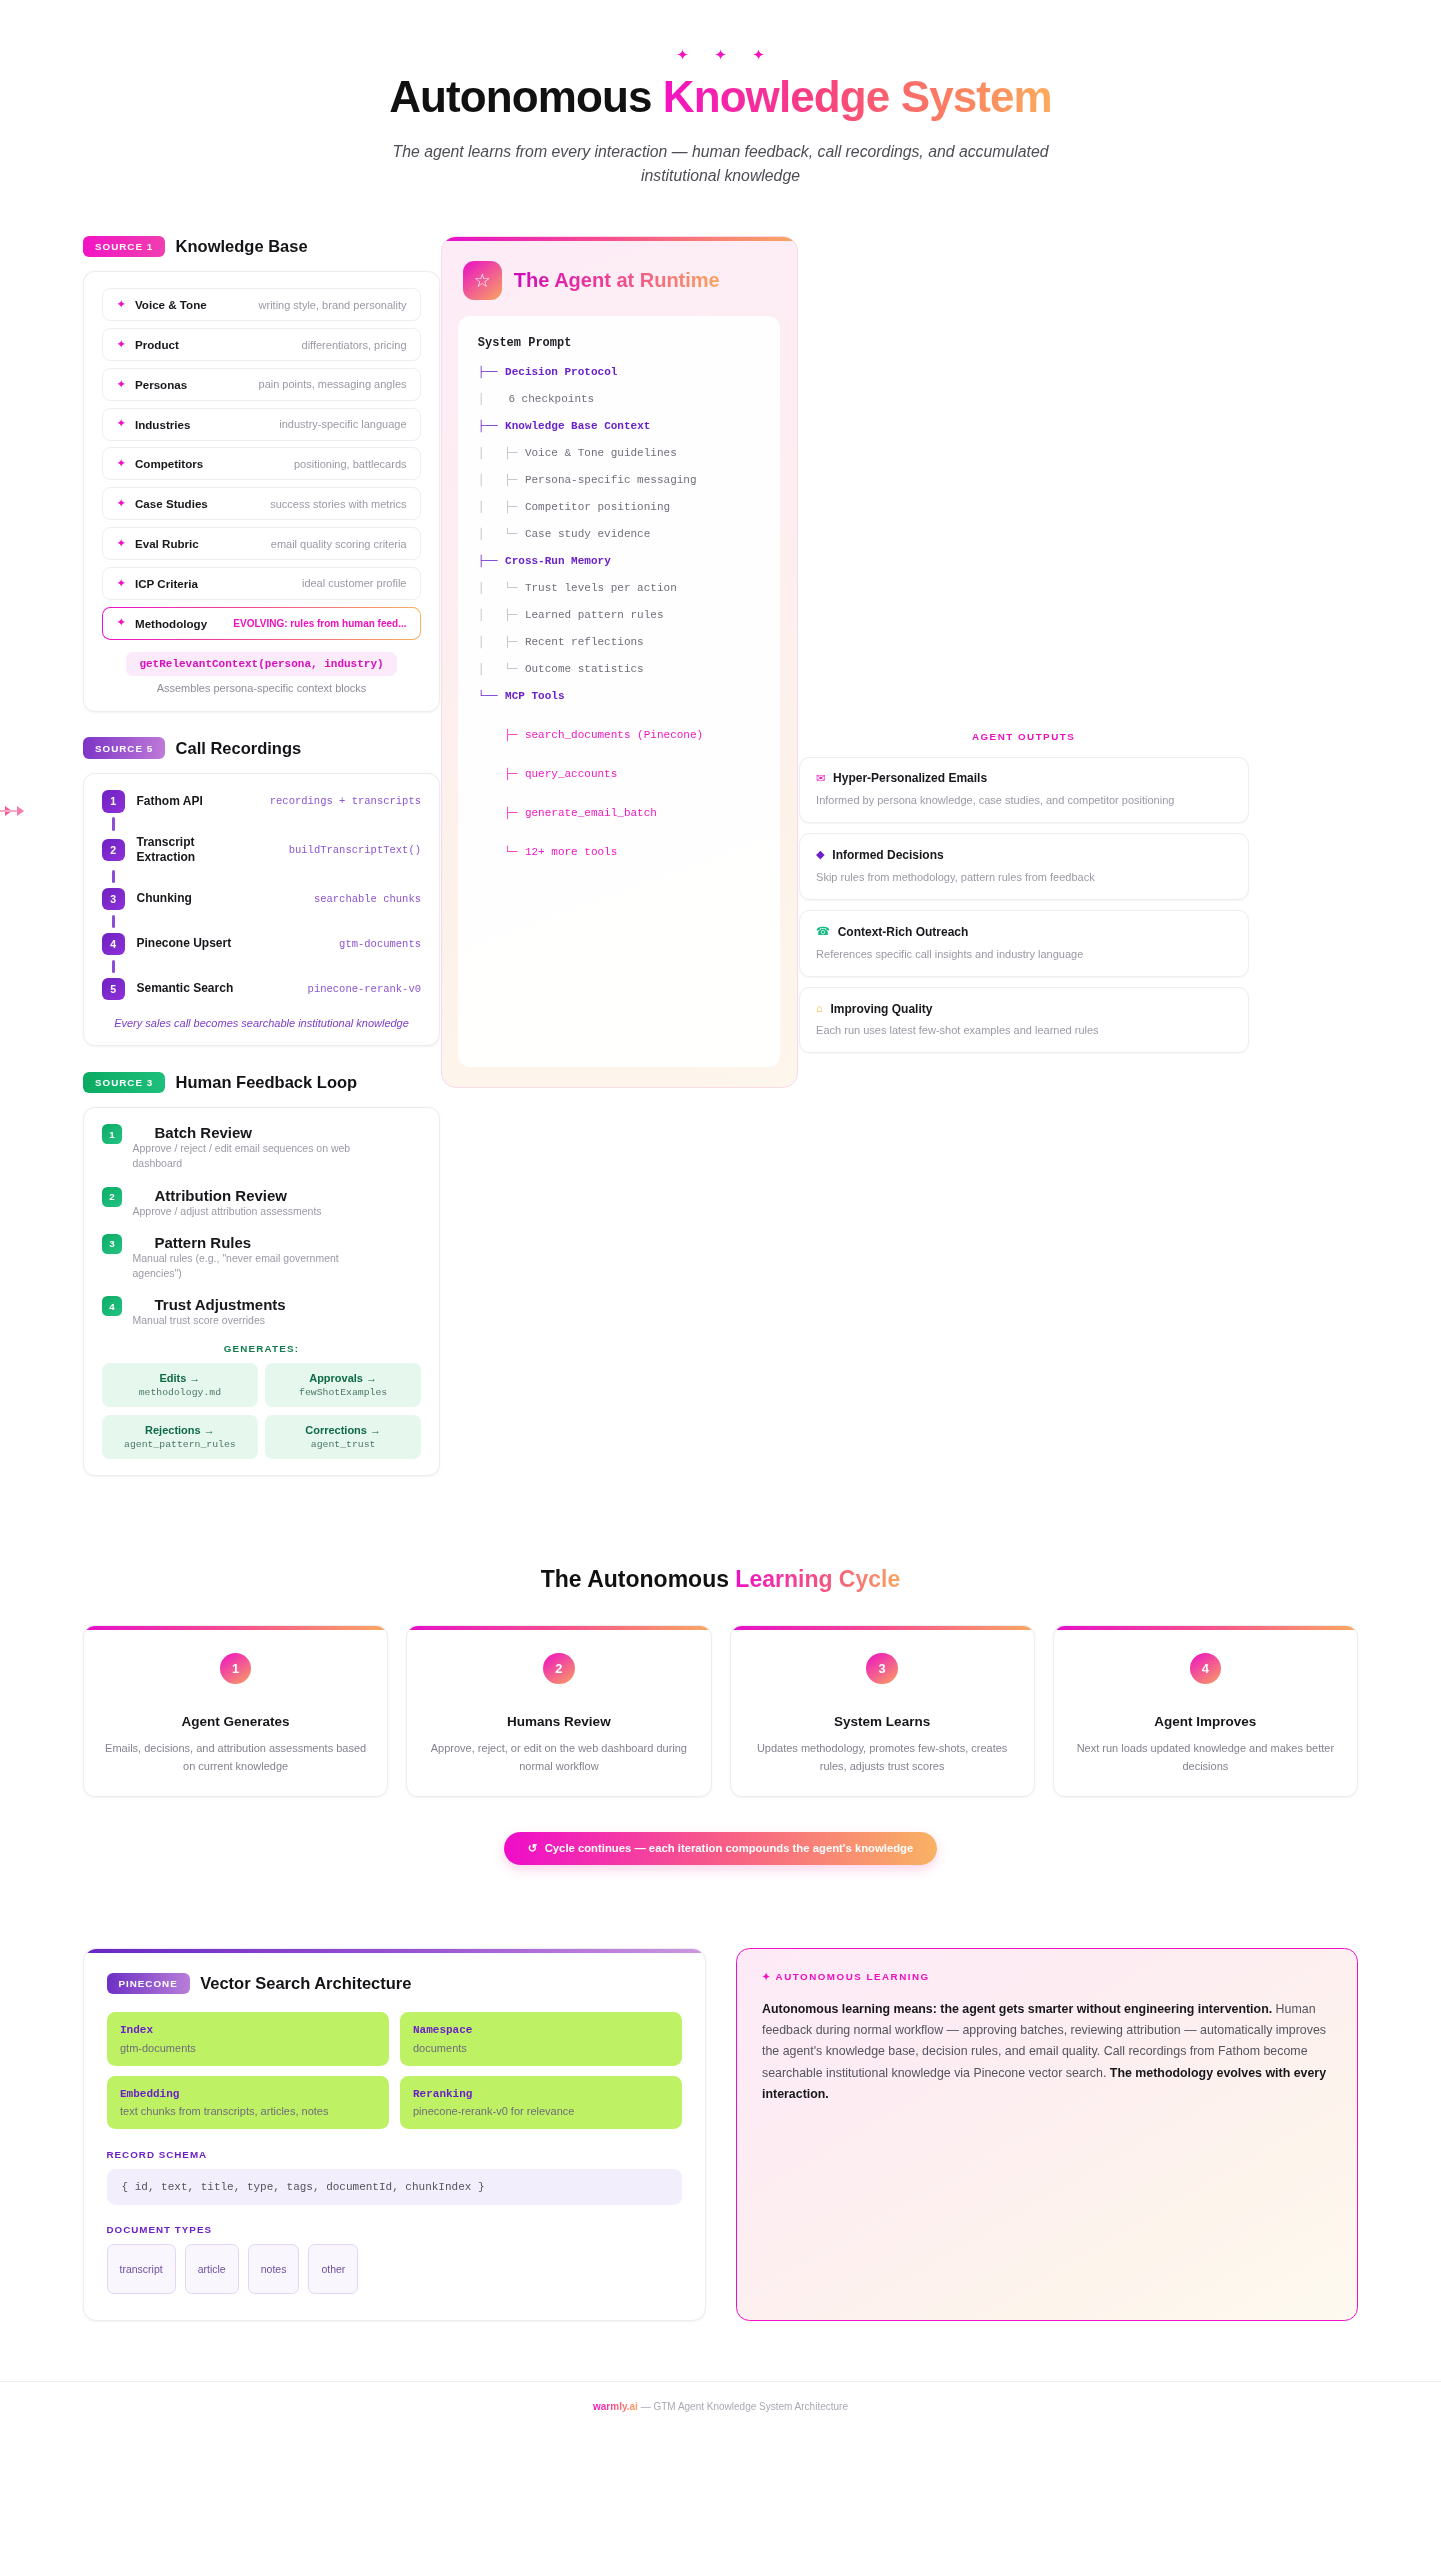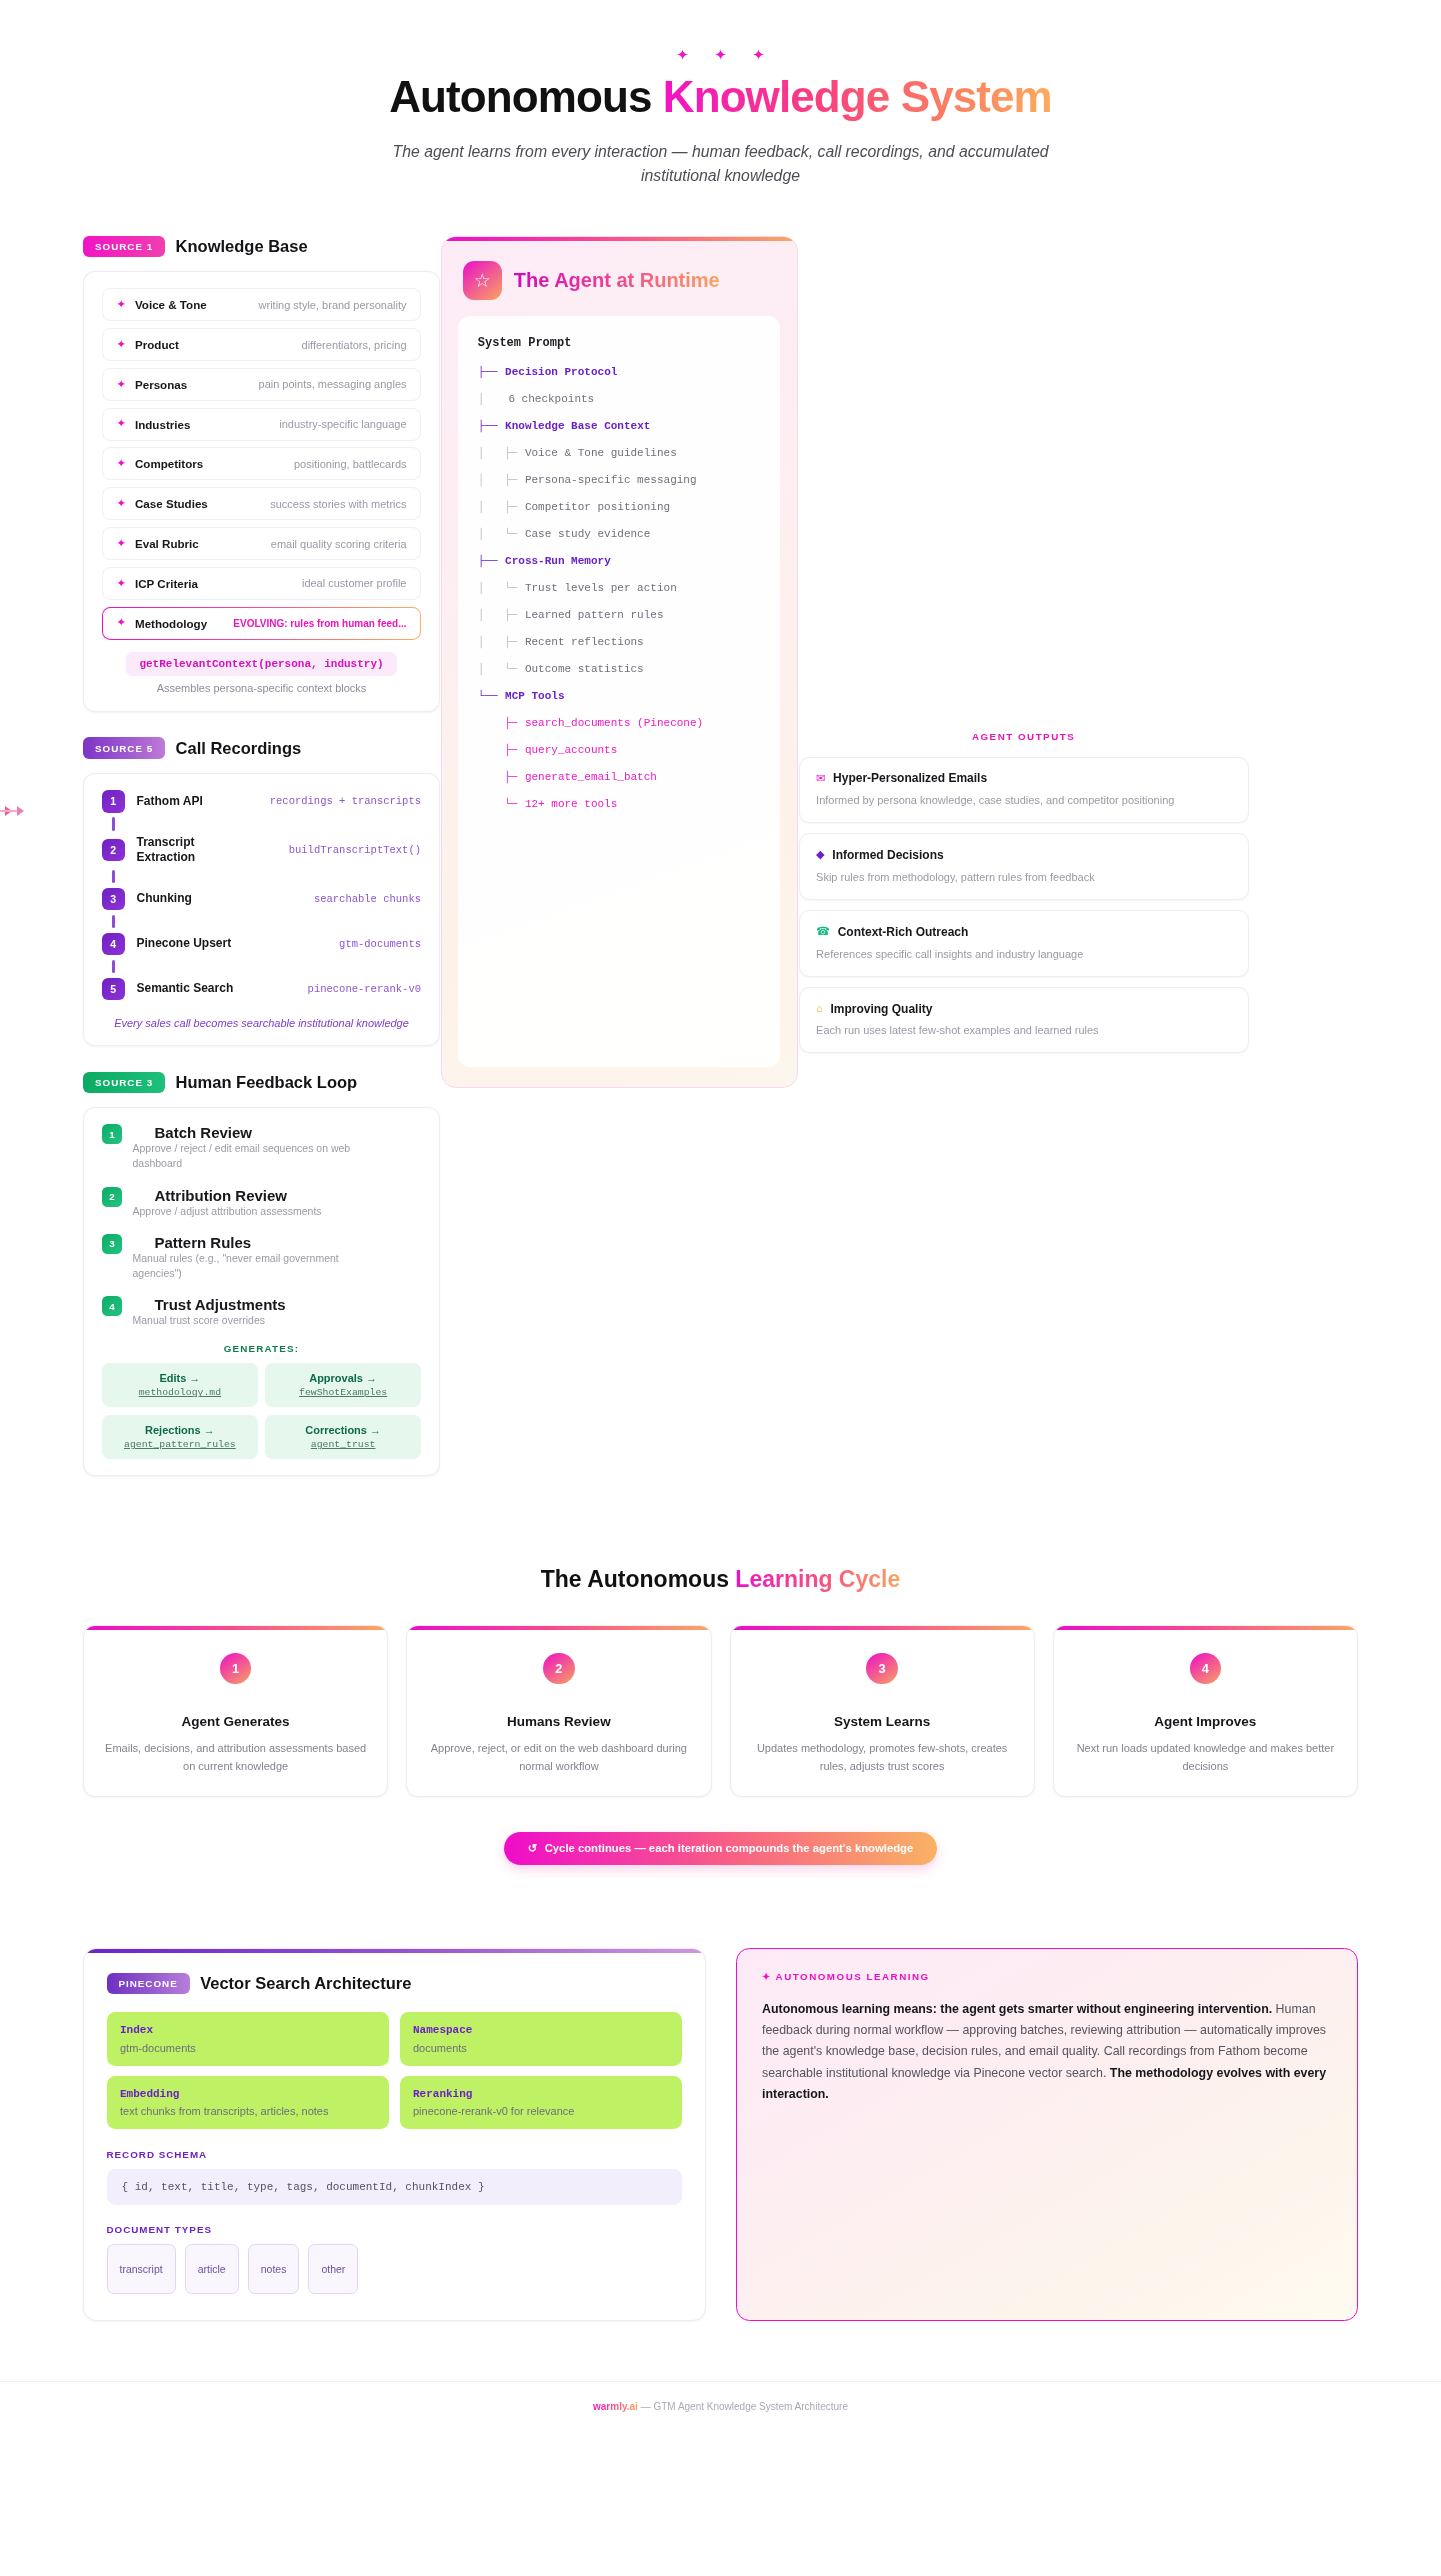--- a/index.html
+++ b/index.html
@@ -100,21 +100,21 @@
     width:20px; height:20px; flex:0 0 20px; border-radius:5.3px; color:#fff;
     background: linear-gradient(140deg,#0cac66,#25c282);
     font-size:9.8px; font-weight:700; display:flex; align-items:center; justify-content:center;
   }
   .fb-name { font-size:15px; font-weight:700; color:#17171c; margin-bottom:2.3px;margin-left:22px; }
   .fb-desc { font-size:10.5px; color:#9a9aa6; line-height:1.45; max-width: 255px; }
   .gen-label { text-align:center; color:#0f7a4c; font-size:9.8px; font-weight:700; letter-spacing:1.2px; margin: 1px 0 9px; }
   .gen-grid { display:grid; grid-template-columns:1fr 1fr; gap: 7.5px; }
   .gen-cell { background:#e6f7ee; border-radius:7.5px; padding: 9px 7.5px; text-align:center; }
   .gen-t { font-size:11px; font-weight:700; color:#0d6b44; }
-  .gen-c { font-family:"Liberation Mono", monospace; font-size:9.8px; color:#4d7a64; margin-top:3px;text-decoration:underline; }
+  .gen-c { font-family:"Liberation Mono", monospace; font-size:9.8px; color:#4d7a64; margin-top:3px; }
 
   
   .agent-panel {
     border-radius: 15px; border:0.8px solid #f7d9e9;
     background: linear-gradient(160deg,#fdecf6 0%, #fdeef2 35%, #fdf2ea 70%, #fdf6ec 100%);
     padding: 0 0 19.5px; overflow:hidden; position:relative;
   }
   .agent-topbar { height: 4.5px; background: linear-gradient(90deg,#e60fcb 0%, #f64b90 45%, #f9a862 100%); }
   .agent-head { display:flex; align-items:center; gap:12px; padding: 19.5px 21px 16.5px; }
   .agent-icon {
@@ -131,21 +131,21 @@
     margin: 0 16.5px; background: rgba(255,255,255,.93); border-radius: 12px;
     padding: 19.5px 19.5px 22.5px; min-height: 751px;
   }
   .prompt-title { font-family:"Liberation Mono", monospace; font-size:12px; font-weight:700; color:#1d1d24; margin-bottom: 16.5px; }
   .tree-line { font-family:"Liberation Mono", monospace; font-size:11px; display:flex; align-items:baseline; white-space:pre; margin-bottom: 15px; }
   .tg { color:#6922c9; }
   .tg-dim { color:#b9b9c4; }
   .tg-pink { color:#ef1ac4; }
   .t-branch { font-weight:700; color:#6922c9; }
   .t-leaf { color:#6f6f7c; }
-  .t-tool { color:#ef1ac4; }
+  .t-tool { color:#ef1ac4;margin-top:12px; }
 
   
   .out-label { text-align:center; font-size:9.8px; font-weight:700; letter-spacing:1.5px; color:#ed11c0; margin-bottom: 15px; }
   .out-card { border:0.8px solid #ededf2; border-radius:10.5px; background:#fff; padding: 13.5px 16.5px; margin-bottom: 10.5px; box-shadow:0 0.8px 1.5px rgba(20,20,35,.04); }
   .out-head { display:flex; align-items:center; gap:7.5px; margin-bottom: 6.8px; }
   .out-ico { font-size: 11.3px; line-height:1; }
   .out-title { font-size:12px; font-weight:700; color:#17171c; }
   .out-desc { font-size:11px; color:#9a9aa6; line-height:1.5; }
 
   

